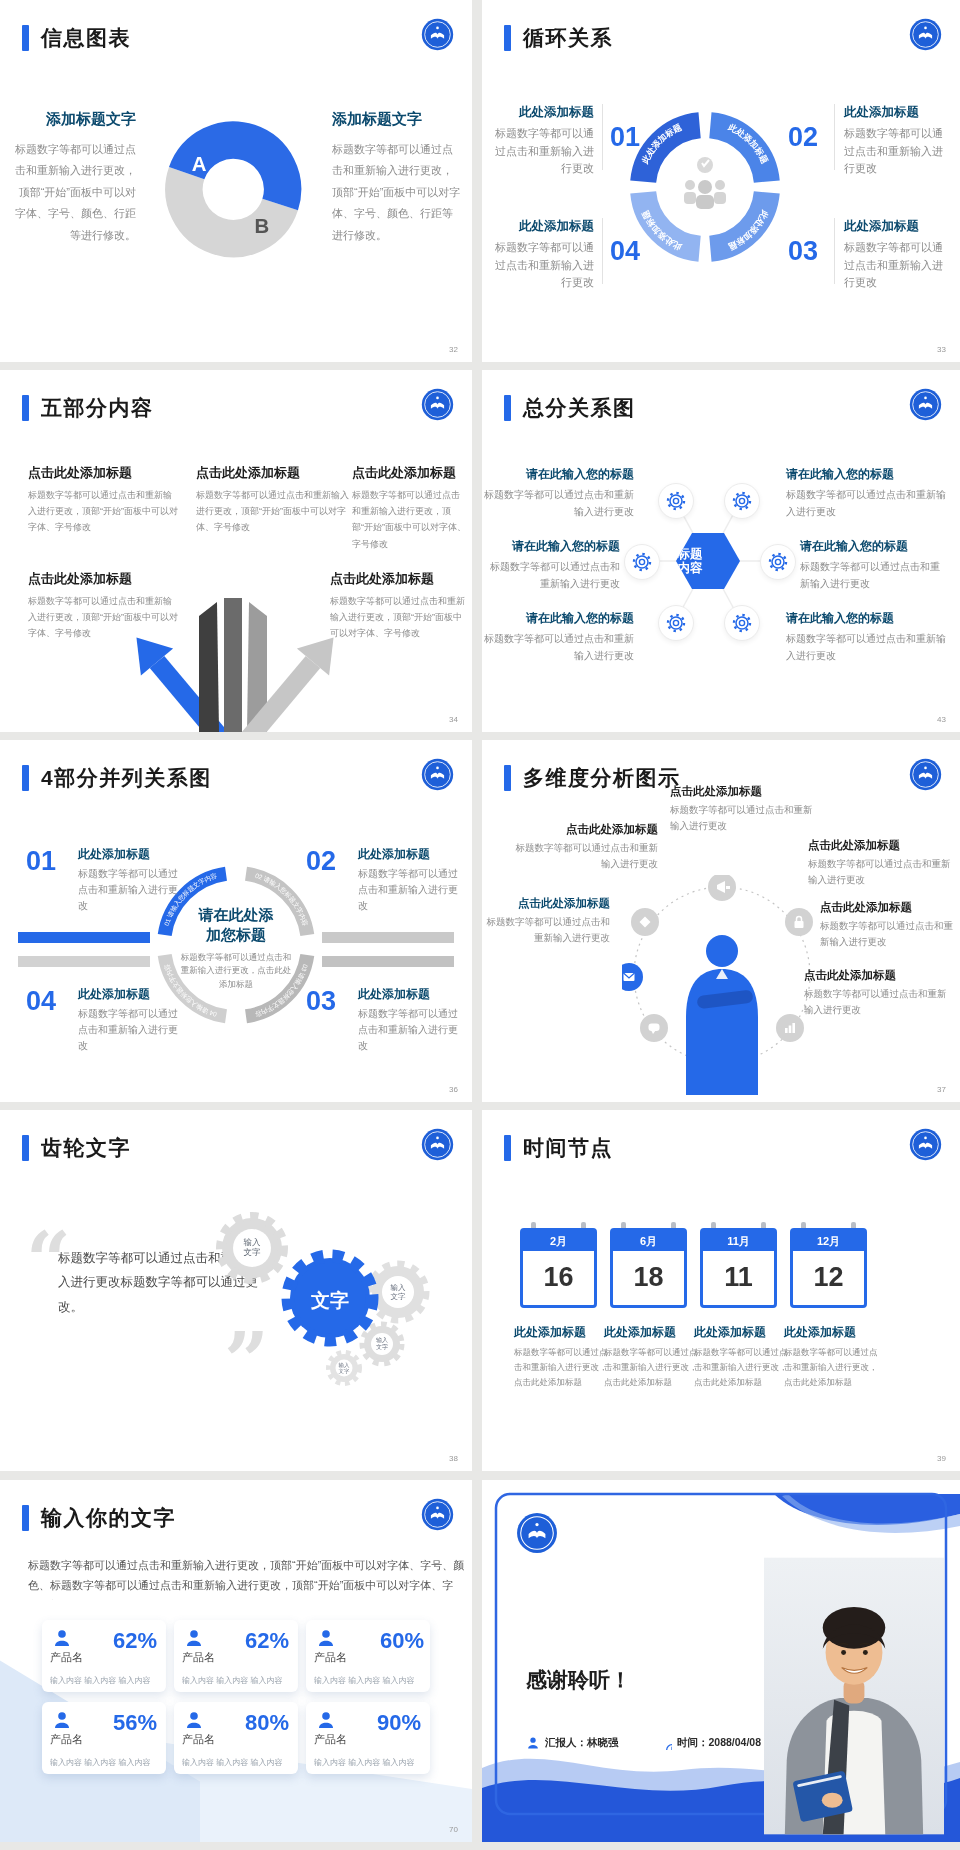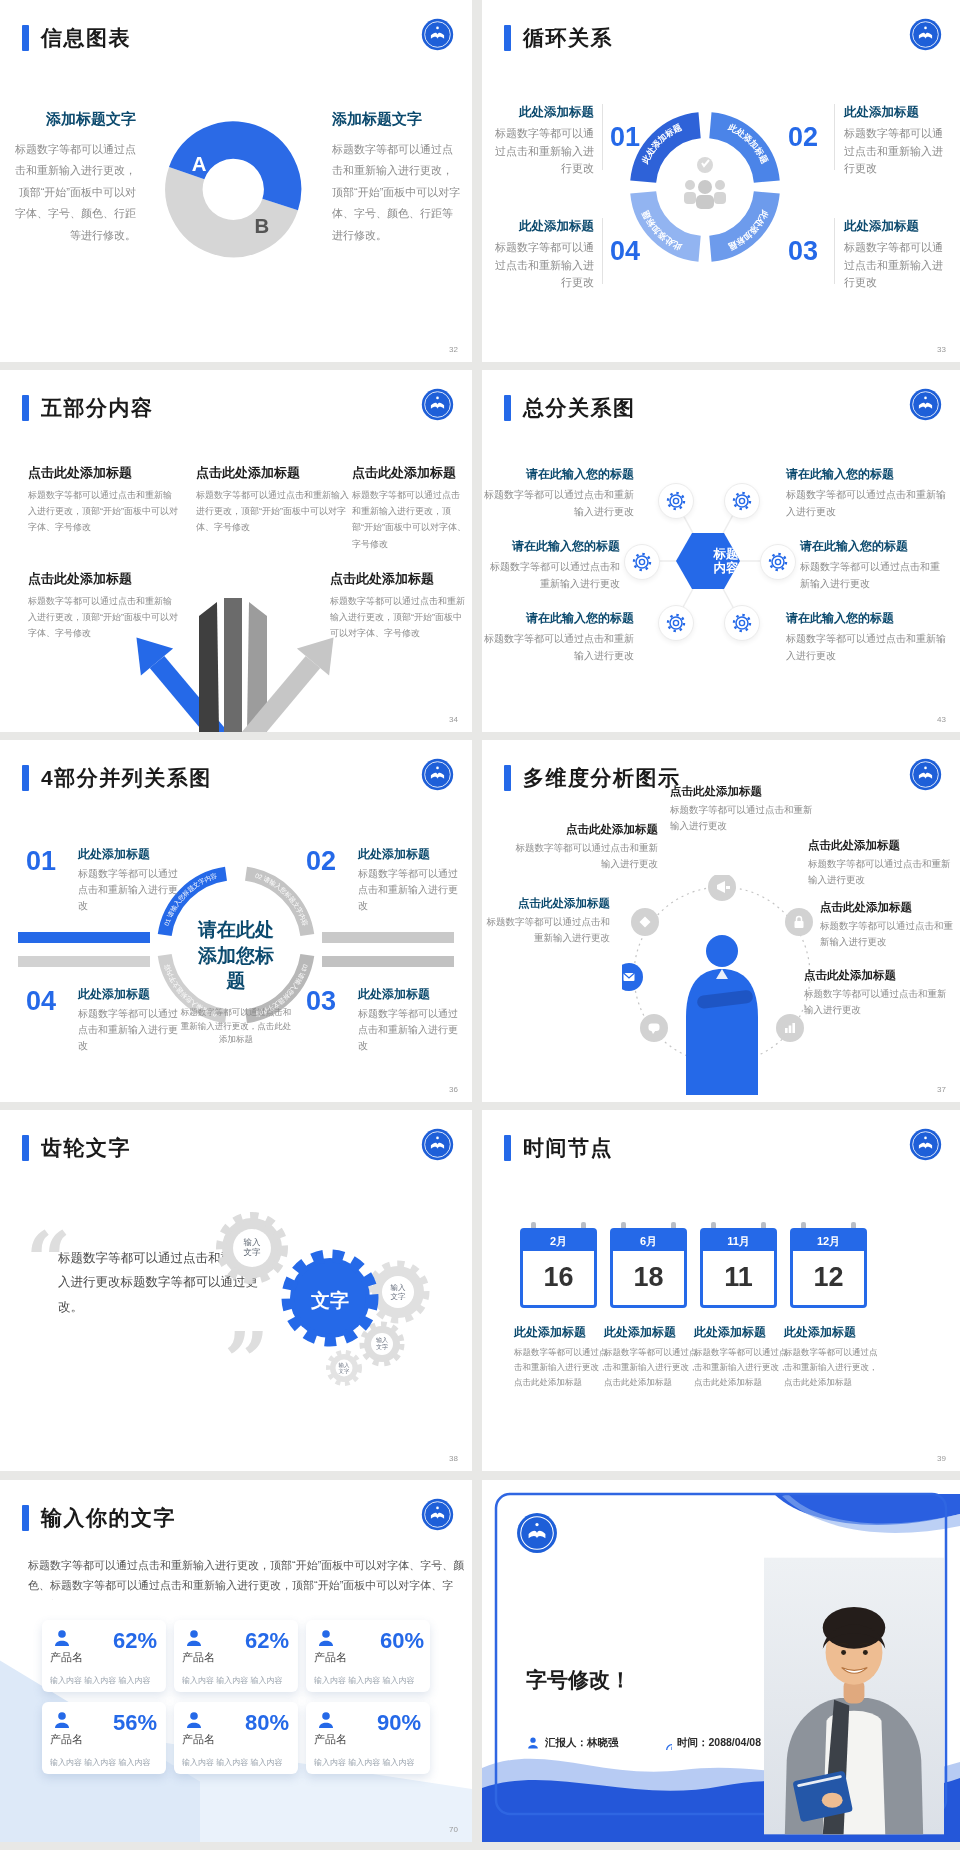--- a/index.html
+++ b/index.html
@@ -22,21 +22,21 @@
   .ra{text-align:right}
   .ctr{text-align:center}
   .num{color:#2569e8;font-weight:800;font-size:27px;line-height:1}
   .vline{position:absolute;width:1px;background:#e2e2e2}
   .hbar{position:absolute;height:11px}
   .gearcircle{position:absolute;width:34px;height:34px;border-radius:50%;background:#fff;
               border:1px solid #ececec;box-shadow:0 2px 5px rgba(0,0,0,.06);
               display:flex;align-items:center;justify-content:center;color:#2569e8}
   .hexa{position:absolute;width:64px;height:56px;background:#2569e8;
         clip-path:polygon(25% 0,75% 0,100% 50%,75% 100%,25% 100%,0 50%);
-        display:flex;align-items:center;justify-content:flex-end}
+        display:flex;align-items:center;justify-content:flex-start}
   .cal{position:absolute;width:77px;height:80px;border:3px solid #2569e8;border-radius:4px;background:#fff;box-sizing:border-box}
   .calhead{height:20px;background:#2569e8;color:#fff;font-size:11px;font-weight:700;
            display:flex;align-items:center;justify-content:center}
   .calday{font-size:27px;font-weight:800;color:#333;text-align:center;line-height:52px}
   .clip{position:absolute;width:5px;height:13px;background:#b9bec6;border-radius:2px}
   .pcard{position:absolute;width:124px;height:72px;background:#fff;border-radius:6px;
          box-shadow:0 4px 10px rgba(80,110,160,.18);padding:7px 9px;box-sizing:border-box}
   .pct{font-size:22px;font-weight:800;color:#2569e8}
   .wrap2{word-break:break-all;line-height:1.15;text-align:center}
   .quote{font-family:"DejaVu Serif",serif;font-size:78px;font-weight:700;color:#dedede;line-height:.6}
@@ -314,21 +314,21 @@
     <use href="#a36tl" fill="none" stroke="#2569e8" stroke-width="14"></use>
     <use href="#a36tr" fill="none" stroke="#c4c4c4" stroke-width="14"></use>
     <use href="#a36br" fill="none" stroke="#b8b8b8" stroke-width="14"></use>
     <use href="#a36bl" fill="none" stroke="#cfcfcf" stroke-width="14"></use>
     <text font-size="6.5" fill="#fff" dy="2"><textPath href="#a36tl" startOffset="50%" text-anchor="middle">01 请输入您标题文字内容</textPath></text>
     <text font-size="6.5" fill="#fff" dy="2"><textPath href="#a36tr" startOffset="50%" text-anchor="middle">02 请输入您标题文字内容</textPath></text>
     <text font-size="6.5" fill="#fff" dy="2"><textPath href="#a36br" startOffset="50%" text-anchor="middle">03 请输入您标题文字内容</textPath></text>
     <text font-size="6.5" fill="#fff" dy="2"><textPath href="#a36bl" startOffset="50%" text-anchor="middle">04 请输入您标题文字内容</textPath></text>
   </svg>
   <div class="abs ctr" style="left:178px;top:165px;width:116px">
-    <div class="hb wrap2" style="font-size:19px;width:84px;margin:12px auto;line-height:1.35">请在此处添加您标题</div>
+    <div class="hb wrap2" style="font-size:15px;width:84px;margin:0 auto;line-height:1.35">请在此处添加您标题</div>
     <div class="bd" style="font-size:8.5px;line-height:1.6;margin-top:5px">标题数字等都可以通过点击和重新输入进行更改，点击此处添加标题</div>
   </div>
 
   <div class="abs num" style="left:26px;top:108px">01</div>
   <div class="abs" style="left:78px;top:106px;width:108px">
     <div class="hb" style="font-size:12px">此处添加标题</div>
     <div class="bd" style="font-size:10px;line-height:1.6;margin-top:3px">标题数字等都可以通过点击和重新输入进行更改</div>
   </div>
   <div class="abs num" style="left:306px;top:108px">02</div>
   <div class="abs" style="left:358px;top:106px;width:108px">
@@ -596,21 +596,21 @@
     <path d="M300,16 C340,54 410,60 478,46 L478,34 C400,52 336,44 306,14 Z" fill="#8fb0ee" opacity=".6"></path>
     <path d="M0,288 C60,262 120,300 200,290 C290,278 360,318 478,282 L478,362 L0,362 Z" fill="#6f97e8" opacity=".5"></path>
     <path d="M0,308 C70,284 150,324 240,306 C330,288 404,326 478,298 L478,362 L0,362 Z" fill="#2457d9"></path>
     <rect x="14" y="14" width="450" height="320" rx="14" fill="none" stroke="#2f66e2" stroke-width="2.5"></rect>
   </svg>
 
   <svg class="abs" style="left:34px;top:32px" width="42" height="42">
         <use href="#logosym"></use>
       </svg>
 
-  <div class="abs" style="left:44px;top:186px;font-size:21px;font-weight:800;color:#1d1d1d">字号修改！</div>
+  <div class="abs" style="left:44px;top:186px;font-size:21px;font-weight:800;color:#1d1d1d">感谢聆听！</div>
 
   <div class="abs" style="left:44px;top:256px;display:flex;align-items:flex-start">
     <svg width="14" height="14" style="color:#2569e8">
           <use href="#personsym"></use>
         </svg>
     <span style="font-size:10.5px;color:#2b2b2b;font-weight:700;margin-left:5px">汇报人：林晓强</span>
   </div>
   <div class="abs" style="left:176px;top:256px;display:flex;align-items:center">
     <svg width="14" height="14" style="color:#2569e8" viewBox="-10 -10 20 20">
           <use href="#clocksym"></use>

